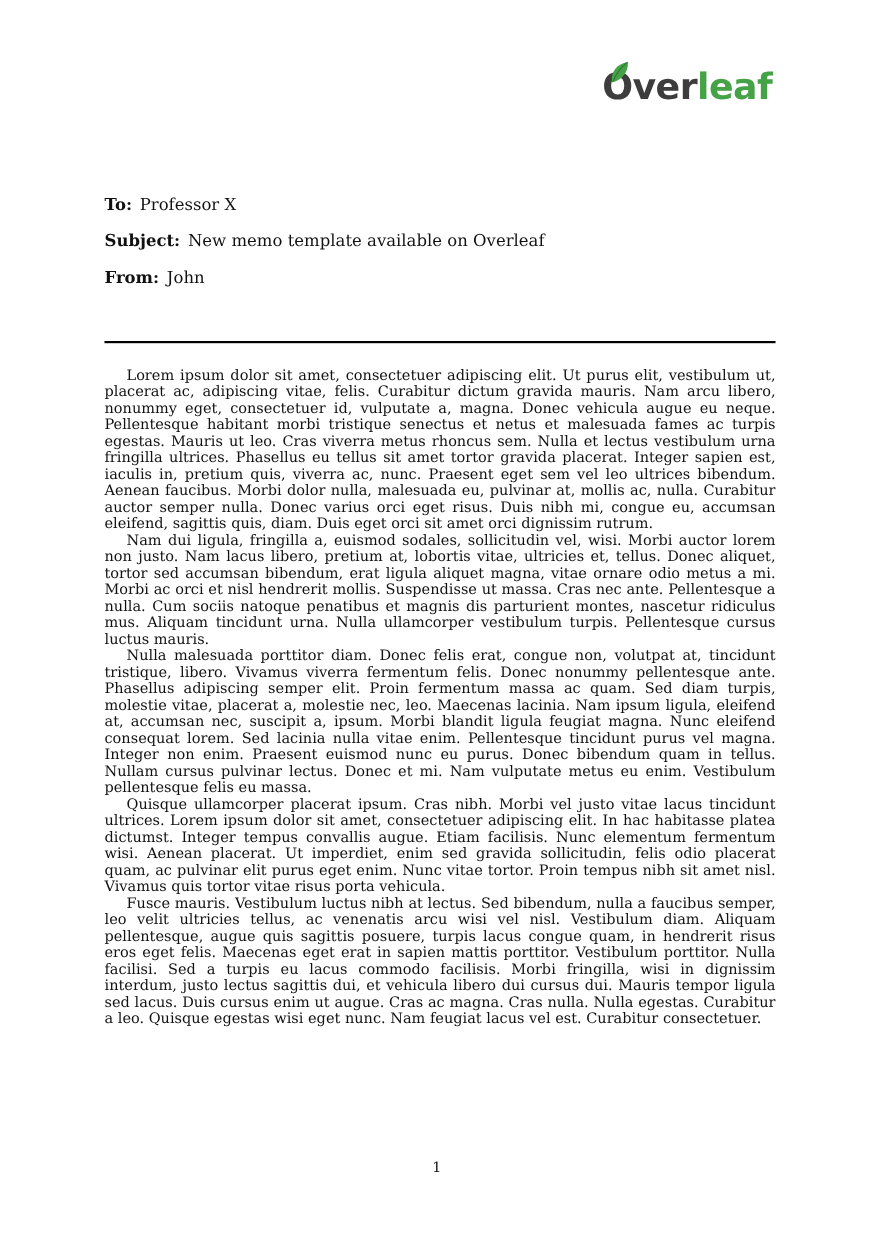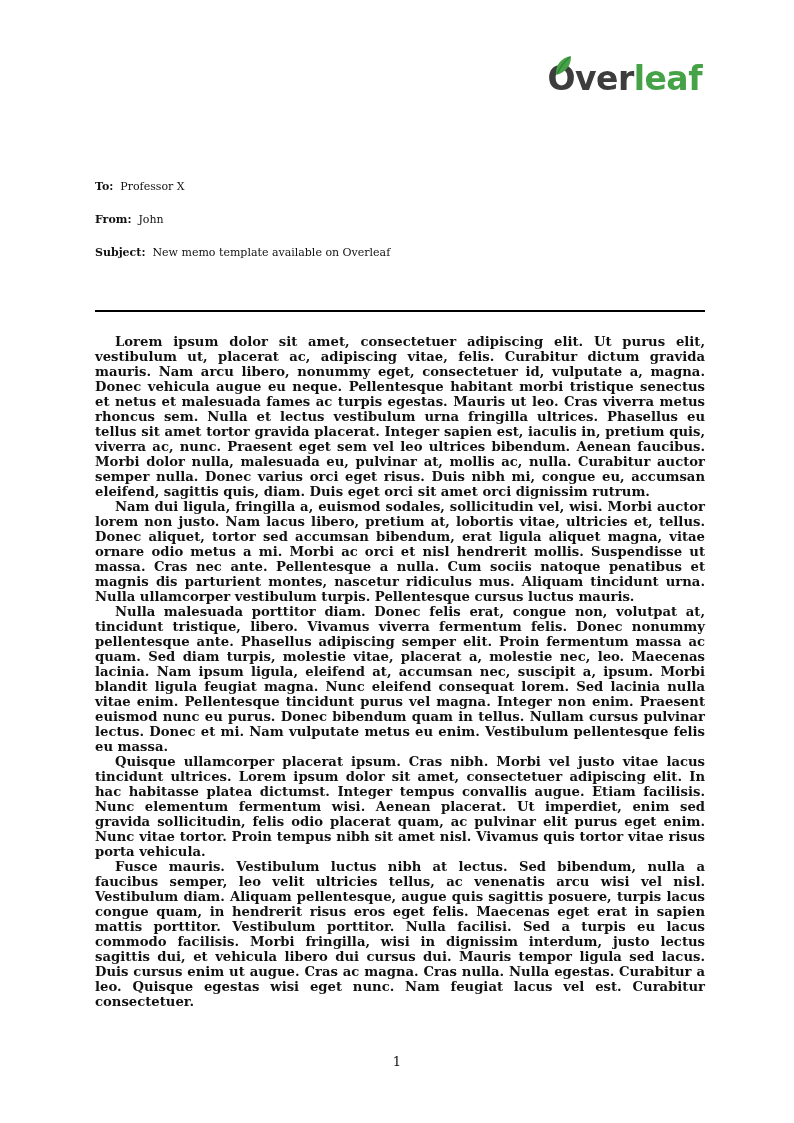--- a/index.html
+++ b/index.html
@@ -42,21 +42,21 @@
   }
   .logo-mid { color: #3d3d3d; }
   .logo-green { color: #46a247; }
 
   
   .memo-fields {
     position: absolute;
     top: 177px;
     left: 95px;
     width: 610px;
-    font-size: 11px;
+    font-size: 15px;
     line-height: 19px;
   }
   .memo-field { margin-bottom: 14px; }
   .memo-field .label { font-weight: 700; margin-right: 7px; }
 
   
   .rule {
     position: absolute;
     top: 310px;
     left: 95px;
@@ -68,21 +68,21 @@
   
   .body-text {
     position: absolute;
     top: 334px;
     left: 95px;
     width: 610px;
     font-size: 13.2px;
     line-height: 15px;
     text-align: justify;
   }
-  .body-text p { text-indent: 20px; font-weight: bold; }
+  .body-text p { text-indent: 20px; }
 
   
   .footer {
     position: absolute;
     bottom: 54px;
     left: 0;
     right: 0;
     text-align: center;
     font-size: 13px;
   }
@@ -100,24 +100,24 @@
         <path d="M5 18 C8 11 12 6 17 2" stroke="#2f7a33" stroke-width="1" fill="none"></path>
       </svg>
     </span><span class="logo-mid">ver</span><span class="logo-green">leaf</span>
   </div>
 
   <div class="memo-fields">
     <div class="memo-field">
       <span class="label">To:</span><span class="value">Professor X</span>
     </div>
     <div class="memo-field">
-      <span class="label">From:</span><span class="value">John</span>
+      <span class="label">Subject:</span><span class="value">New memo template available on Overleaf</span>
     </div>
     <div class="memo-field">
-      <span class="label">Subject:</span><span class="value">New memo template available on Overleaf</span>
+      <span class="label">From:</span><span class="value">John</span>
     </div>
   </div>
 
   <div class="rule"></div>
 
   <div class="body-text">
     <p>Lorem ipsum dolor sit amet, consectetuer adipiscing elit. Ut purus elit, vestibulum ut, placerat ac, adipiscing vitae, felis. Curabitur dictum gravida mauris. Nam arcu libero, nonummy eget, consectetuer id, vulputate a, magna. Donec vehicula augue eu neque. Pellentesque habitant morbi tristique senectus et netus et malesuada fames ac turpis egestas. Mauris ut leo. Cras viverra metus rhoncus sem. Nulla et lectus vestibulum urna fringilla ultrices. Phasellus eu tellus sit amet tortor gravida placerat. Integer sapien est, iaculis in, pretium quis, viverra ac, nunc. Praesent eget sem vel leo ultrices bibendum. Aenean faucibus. Morbi dolor nulla, malesuada eu, pulvinar at, mollis ac, nulla. Curabitur auctor semper nulla. Donec varius orci eget risus. Duis nibh mi, congue eu, accumsan eleifend, sagittis quis, diam. Duis eget orci sit amet orci dignissim rutrum.</p>
     <p>Nam dui ligula, fringilla a, euismod sodales, sollicitudin vel, wisi. Morbi auctor lorem non justo. Nam lacus libero, pretium at, lobortis vitae, ultricies et, tellus. Donec aliquet, tortor sed accumsan bibendum, erat ligula aliquet magna, vitae ornare odio metus a mi. Morbi ac orci et nisl hendrerit mollis. Suspendisse ut massa. Cras nec ante. Pellentesque a nulla. Cum sociis natoque penatibus et magnis dis parturient montes, nascetur ridiculus mus. Aliquam tincidunt urna. Nulla ullamcorper vestibulum turpis. Pellentesque cursus luctus mauris.</p>
     <p>Nulla malesuada porttitor diam. Donec felis erat, congue non, volutpat at, tincidunt tristique, libero. Vivamus viverra fermentum felis. Donec nonummy pellentesque ante. Phasellus adipiscing semper elit. Proin fermentum massa ac quam. Sed diam turpis, molestie vitae, placerat a, molestie nec, leo. Maecenas lacinia. Nam ipsum ligula, eleifend at, accumsan nec, suscipit a, ipsum. Morbi blandit ligula feugiat magna. Nunc eleifend consequat lorem. Sed lacinia nulla vitae enim. Pellentesque tincidunt purus vel magna. Integer non enim. Praesent euismod nunc eu purus. Donec bibendum quam in tellus. Nullam cursus pulvinar lectus. Donec et mi. Nam vulputate metus eu enim. Vestibulum pellentesque felis eu massa.</p>
     <p>Quisque ullamcorper placerat ipsum. Cras nibh. Morbi vel justo vitae lacus tincidunt ultrices. Lorem ipsum dolor sit amet, consectetuer adipiscing elit. In hac habitasse platea dictumst. Integer tempus convallis augue. Etiam facilisis. Nunc elementum fermentum wisi. Aenean placerat. Ut imperdiet, enim sed gravida sollicitudin, felis odio placerat quam, ac pulvinar elit purus eget enim. Nunc vitae tortor. Proin tempus nibh sit amet nisl. Vivamus quis tortor vitae risus porta vehicula.</p>

